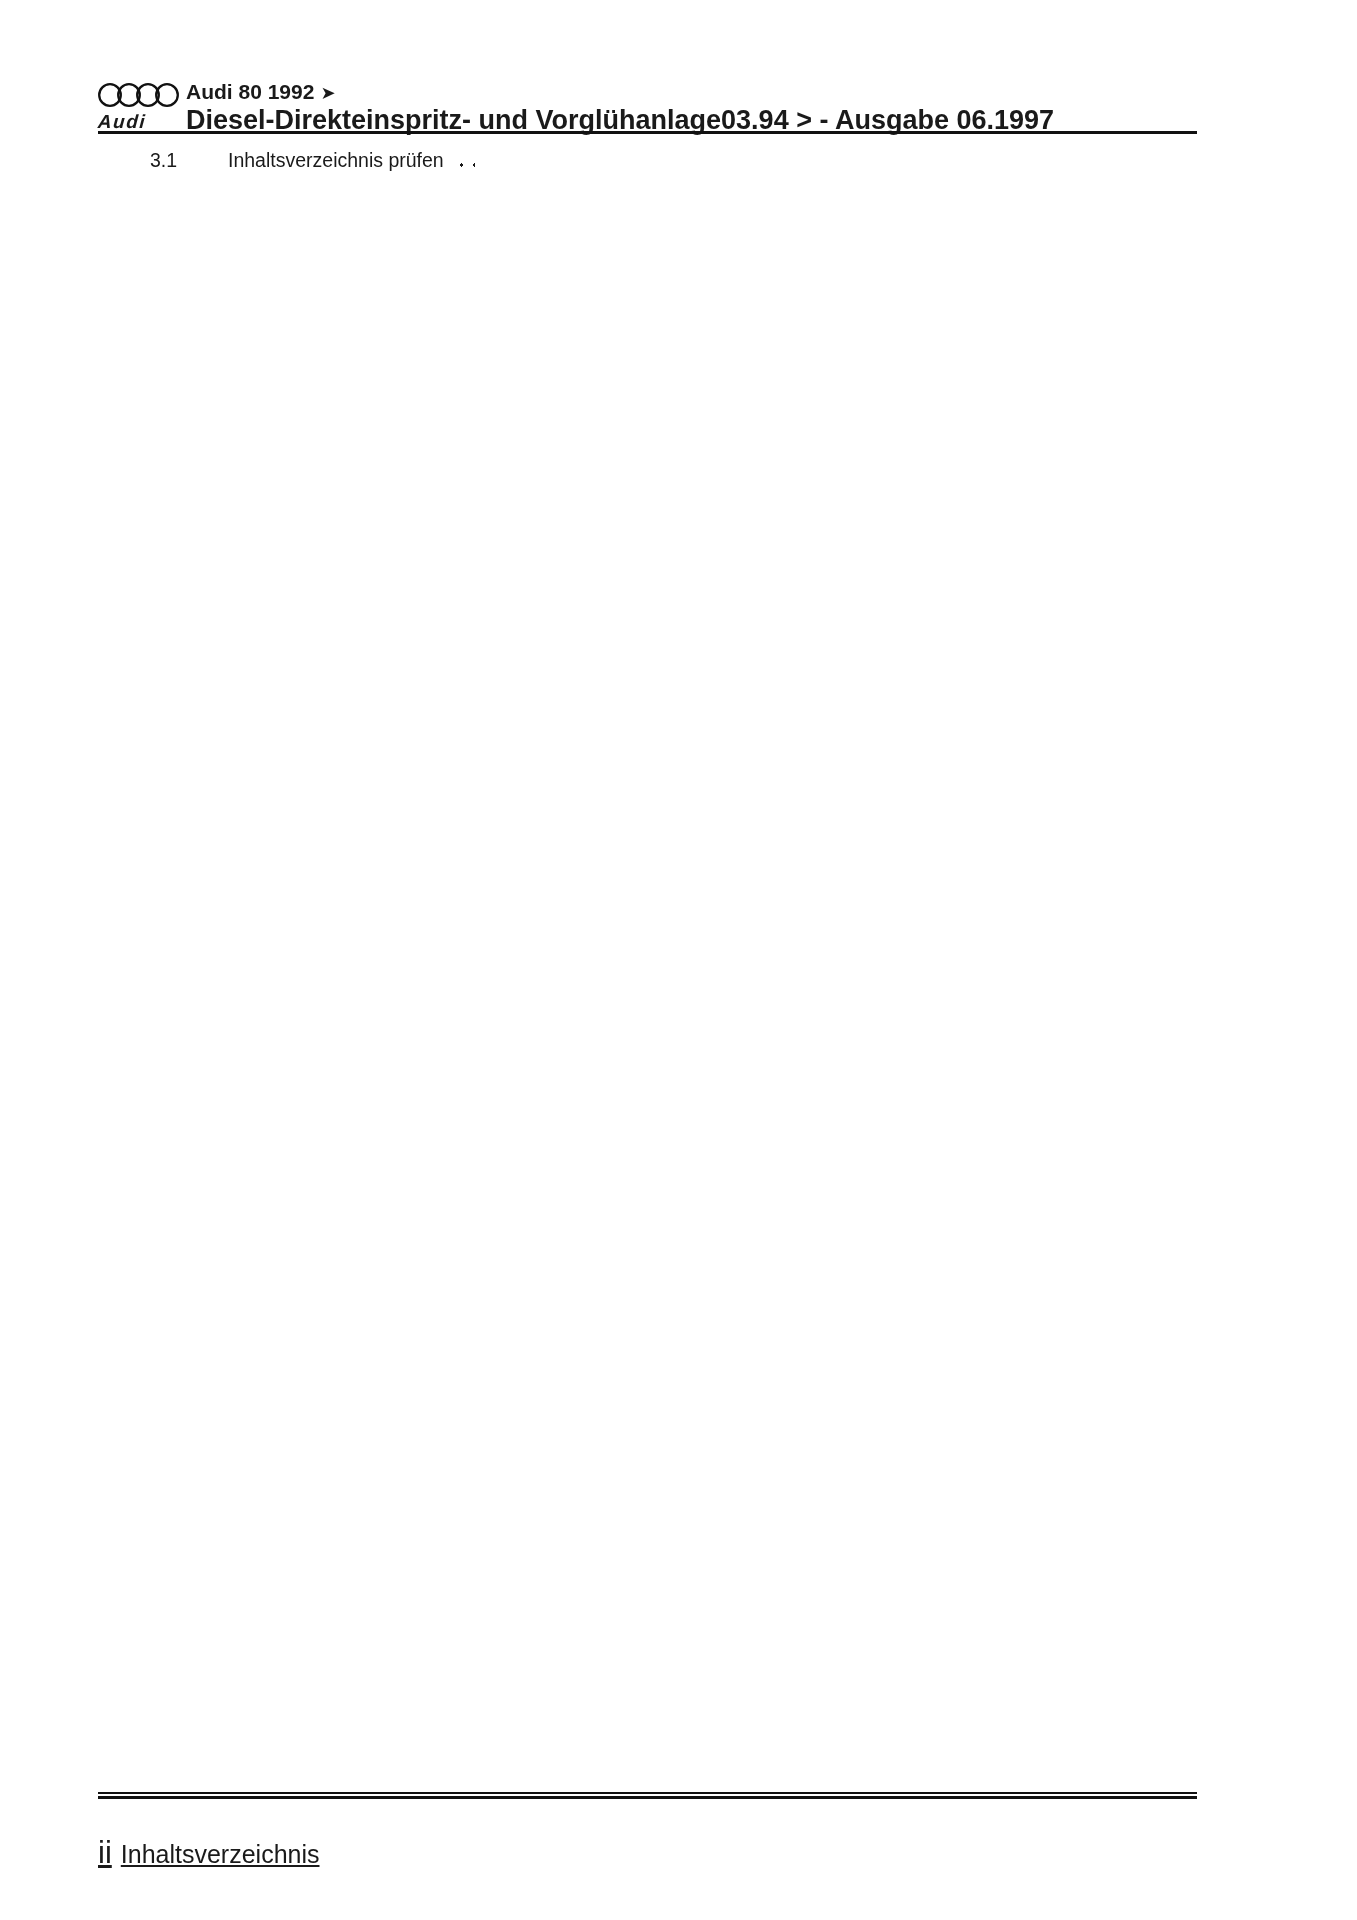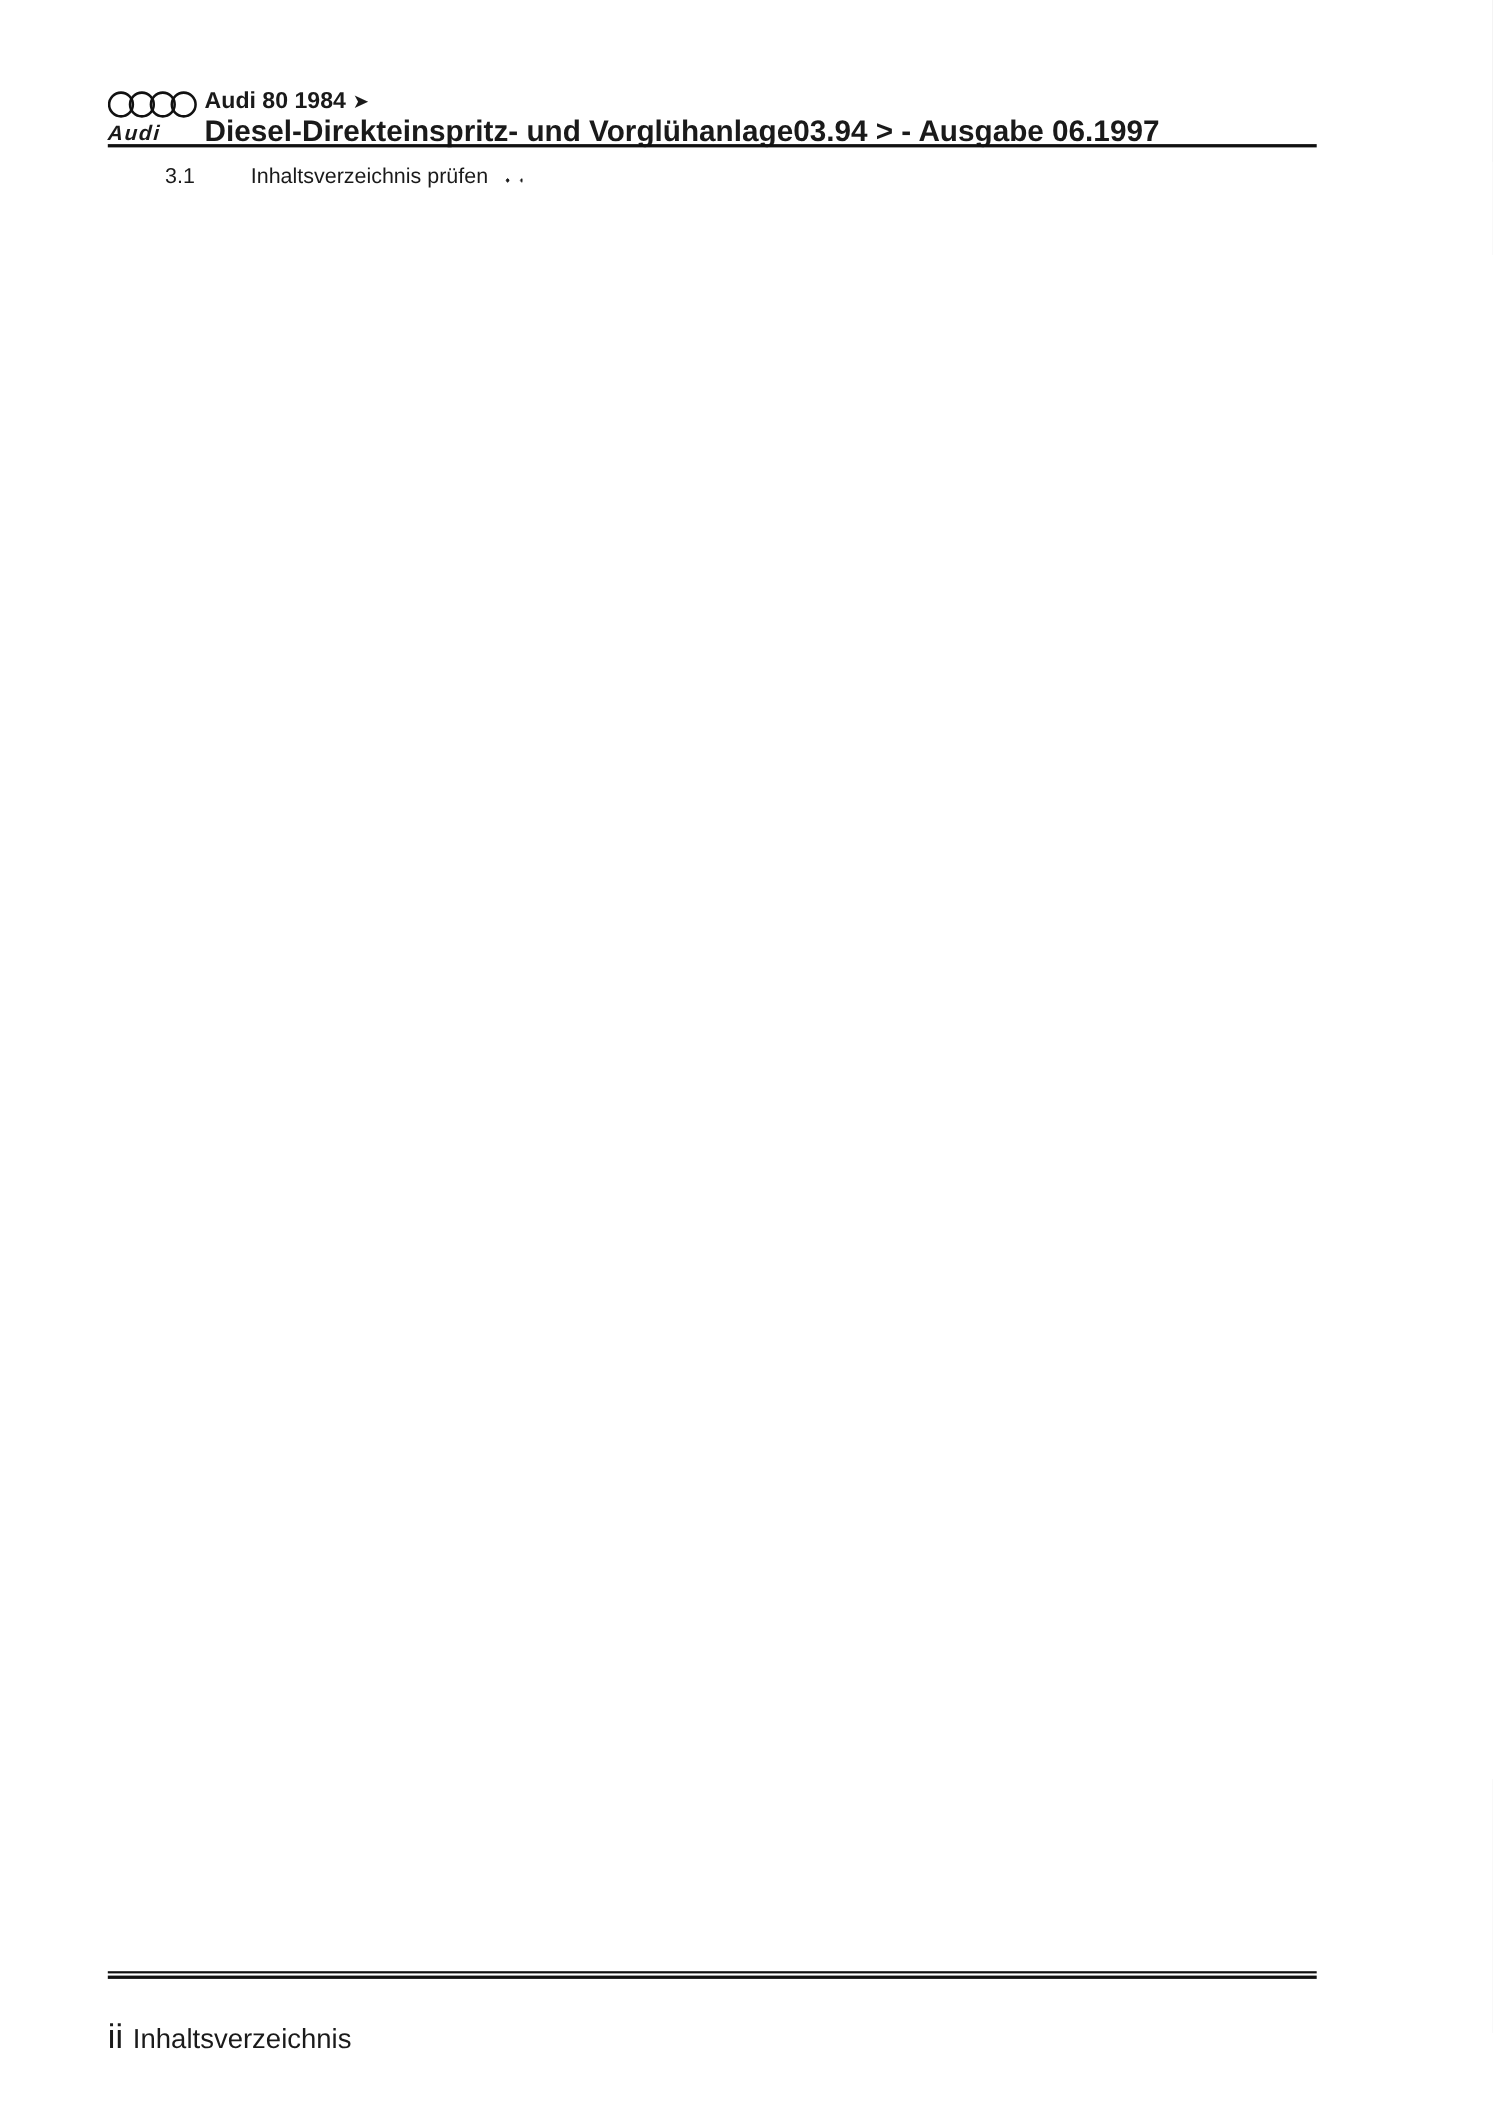--- a/index.html
+++ b/index.html
@@ -84,20 +84,21 @@
     left: 98px; top: 1792px;
     width: 1099px; height: 7px;
     border-top: 2px solid #111;
     border-bottom: 3px solid #111;
   }
   .footer {
     position: absolute;
     left: 98px; top: 1812px;
     display: flex;
     align-items: baseline;
+    text-decoration: underline;
   }
   .footer .page-label { font-size: 31px; line-height: 40px; }
   .footer .footer-text { font-size: 25px; margin-left: 9px; margin-top: 28px; }
 </style>
 </head>
 <body>
 
 <div class="page">
 
   <div class="header">
@@ -107,21 +108,21 @@
           <g fill="none" stroke="#111" stroke-width="2.3">
             <circle cx="12" cy="14" r="10.8"></circle>
             <circle cx="31" cy="14" r="10.8"></circle>
             <circle cx="50" cy="14" r="10.8"></circle>
             <circle cx="69" cy="14" r="10.8"></circle>
           </g>
         </svg>
         <span class="audi-wordmark">Audi</span>
       </div>
       <div>
-        <div class="header-text-line1"><span>Audi 80 1984</span><span class="header-arrow">➤</span></div>
+        <div class="header-text-line1"><span>Audi 80 1992</span><span class="header-arrow">➤</span></div>
         <div class="header-text-line2">Diesel-Direkteinspritz- und Vorglühanlage03.94 &gt; - Ausgabe 06.1997</div>
       </div>
     </div>
   </div>
   <div class="header-rule"></div>
 
   <div class="toc" id="toc-list">
       <div class="toc-row sub">
         <span class="num">3.1</span>
         <span class="title">Inhaltsverzeichnis prüfen</span>

